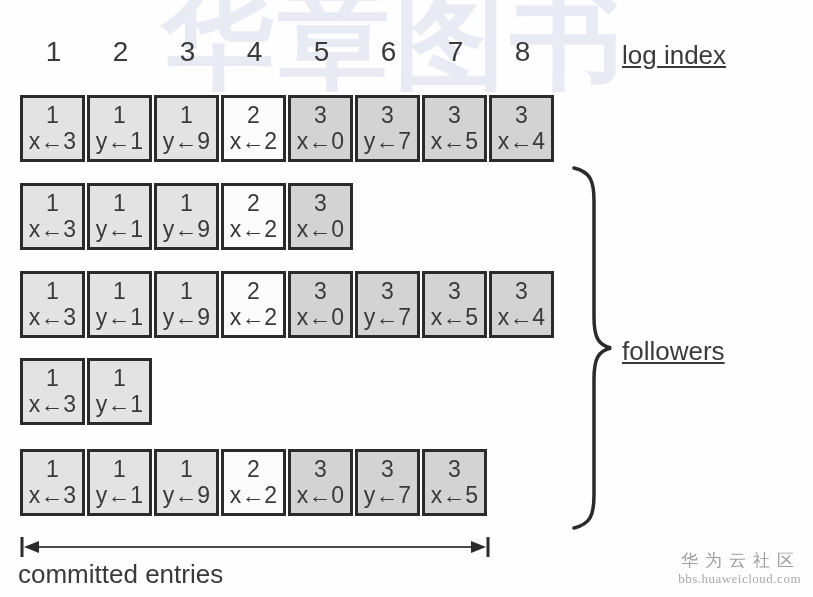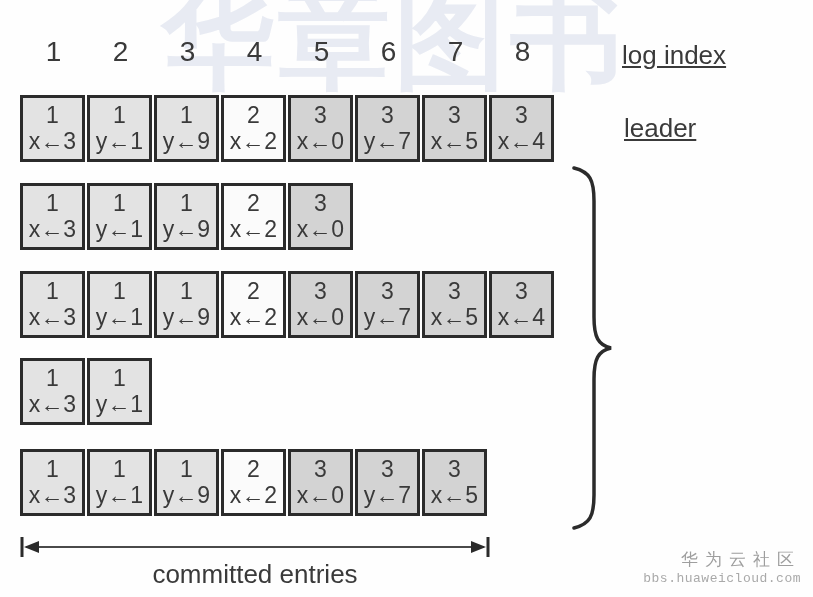--- a/index.html
+++ b/index.html
@@ -27,21 +27,21 @@
     font-family: sans-serif;
     white-space: nowrap;
     user-select: none;
   }
   .wm-bottom {
     position: absolute;
     right: 12px;
     bottom: 10px;
     text-align: right;
     color: var(--watermark-bottom);
-    font-family: Liberation Mono, monospace;
+    font-family: Liberation Serif, serif;
     line-height: 1.25;
   }
   .wm-bottom .wm-cn { font-size: 17px; letter-spacing: 7px; }
   .wm-bottom .wm-url { font-size: 13px; color: #a9a9a9; letter-spacing: 0.5px; }
 
   
   .index-row {
     position: absolute;
     left: 20px;
     top: 36px;
@@ -88,21 +88,21 @@
   .cell.t3 { background: var(--term-3-bg); }
 
   
   .brace-svg { position: absolute; left: 566px; top: 165px; }
   .committed-svg { position: absolute; left: 18px; top: 536px; }
   .committed-label {
     position: absolute;
     left: 18px;
     top: 559px;
     width: 474px;
-    text-align: center;
+    text-align: left;
     font-size: 26px;
     color: var(--text);
   }
 </style>
 </head>
 <body>
 
 <div id="stage">
 
   <div class="wm-top">华章图书</div>
@@ -146,21 +146,20 @@
       </div>
       <div class="cell t3">
         <div>3</div>
         <div>x←5</div>
       </div>
       <div class="cell t3">
         <div>3</div>
         <div>x←4</div>
       </div>
     </div>
-  <div class="side-label" style="left:624px; top:113px;">leader</div>
 
   <div class="log-row follower-row" style="top:183px;">
       <div class="cell t1">
         <div>1</div>
         <div>x←3</div>
       </div>
       <div class="cell t1">
         <div>1</div>
         <div>y←1</div>
       </div>
@@ -248,20 +247,21 @@
       </div>
       <div class="cell t3">
         <div>3</div>
         <div>x←5</div>
       </div>
     </div>
 
   <svg class="brace-svg" width="50" height="366" viewBox="0 0 50 366">
     <path d="M 8,3 C 24,7 28,15 28,36 L 28,152 C 28,172 32,180 45,183 C 32,186 28,194 28,214 L 28,330 C 28,351 24,359 8,363" fill="none" stroke="#2b2b2b" stroke-width="3.5" stroke-linecap="round"></path>
   </svg>
+  <div class="side-label" style="top:336px;">followers</div>
 
   <svg class="committed-svg" width="474" height="22" viewBox="0 0 474 22">
     <line x1="4" y1="1" x2="4" y2="21" stroke="#2b2b2b" stroke-width="3"></line>
     <line x1="470" y1="1" x2="470" y2="21" stroke="#2b2b2b" stroke-width="3"></line>
     <line x1="8" y1="11" x2="466" y2="11" stroke="#4a4a4a" stroke-width="2"></line>
     <polygon points="6,11 21,5 21,17" fill="#2b2b2b"></polygon>
     <polygon points="468,11 453,5 453,17" fill="#2b2b2b"></polygon>
   </svg>
   <div class="committed-label">committed entries</div>
 

